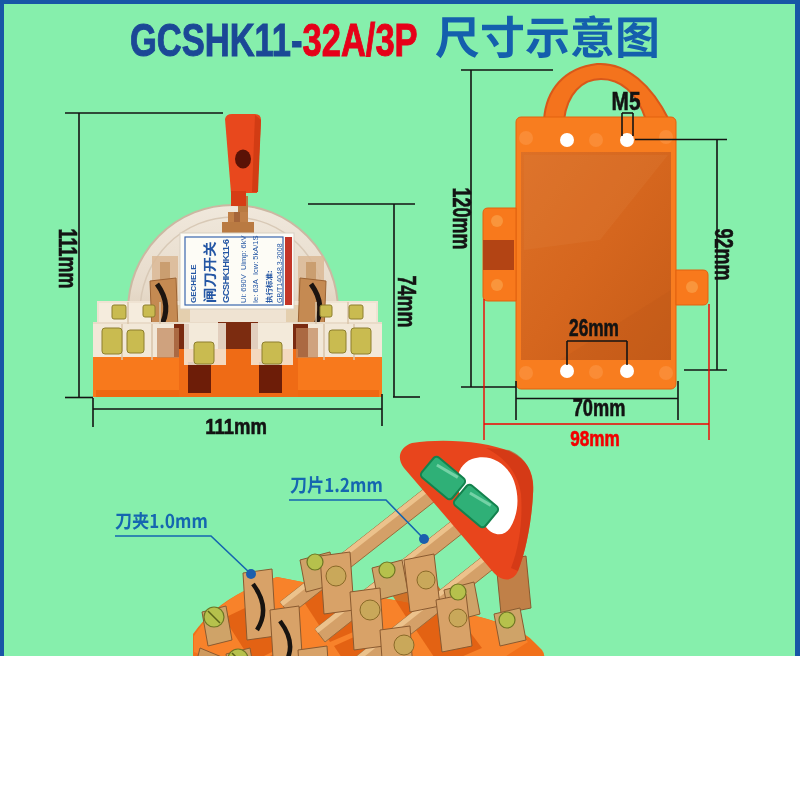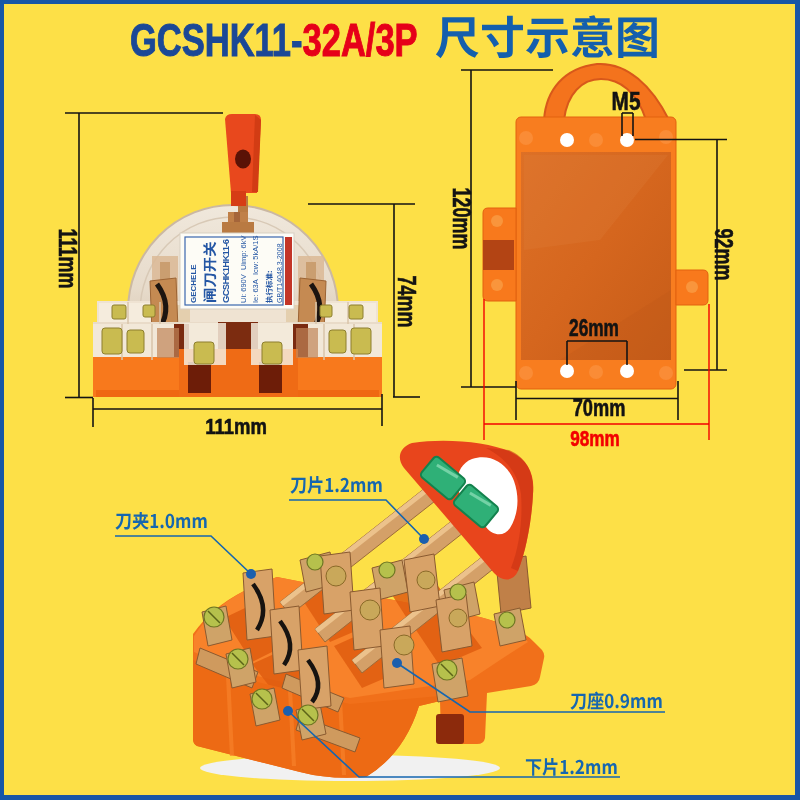--- a/index.html
+++ b/index.html
@@ -1,16 +1,16 @@
 <!DOCTYPE html>
 <html><head>
 <meta charset="utf-8">
 <style>
   html,body{margin:0;padding:0;}
-  #page{position:relative;width:800px;height:800px;background:#fde047;overflow:hidden;
+  #page{position:relative;width:800px;height:656px;background:#86efac;overflow:hidden;
         font-family:"Liberation Sans", sans-serif;}
   #frame{position:absolute;left:0;top:0;width:791px;height:791px;
          border-left:4px solid #1856a6;border-top:4px solid #1856a6;
          border-right:5px solid #1856a6;border-bottom:5px solid #1856a6;z-index:50;pointer-events:none;}
   .abs{position:absolute;}
   .dimtxt{font-weight:bold;color:#131313;white-space:nowrap;-webkit-text-stroke:0.6px currentColor;}
   .vdim{font-size:25px;width:90px;text-align:center;transform:rotate(90deg) scaleX(0.72);}
 </style>
 </head>
 <body>

